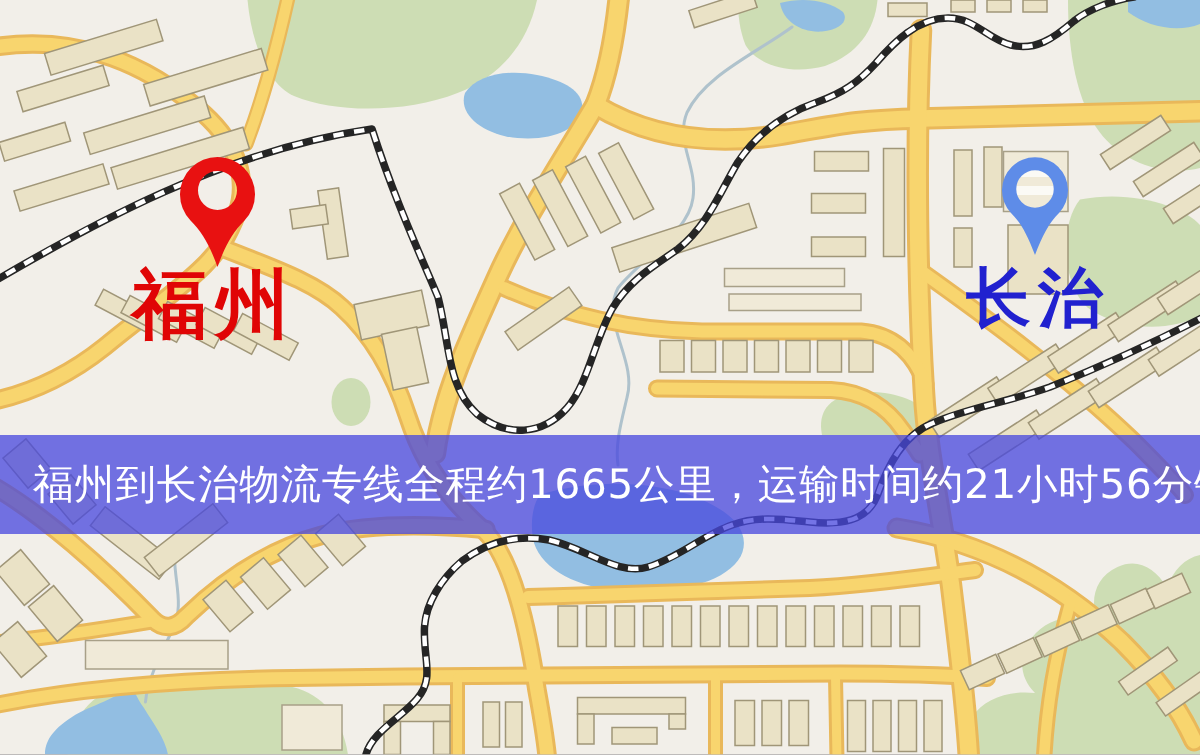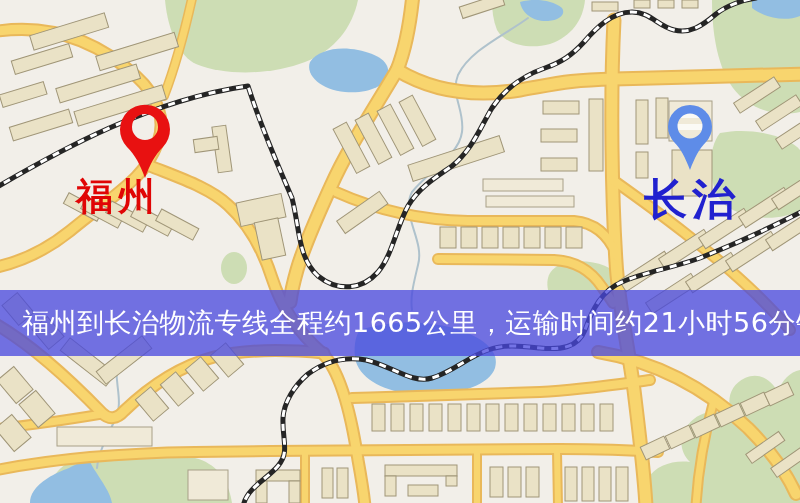--- a/index.html
+++ b/index.html
@@ -17,21 +17,21 @@
   .b{fill:#EAE2C6;stroke:#A09678;stroke-width:1;}
   .b2{fill:#F0EAD8;stroke:#A8A088;stroke-width:1;}
   
   .banner{position:absolute;left:0;top:290px;width:800px;height:66px;
           background:rgba(72,72,222,0.76);display:flex;align-items:center;
           box-sizing:border-box;padding-left:22px;}
   .banner-text{color:#ffffff;font-size:27px;letter-spacing:0.5px;white-space:nowrap;}
   
   .pin-label{position:absolute;font-family:"DejaVu Serif",serif;font-weight:bold;
              letter-spacing:5px;line-height:1;white-space:nowrap;}
-  .label-origin{left:76px;top:178px;font-size:37px;color:#E00505;}
+  .label-origin{left:88px;top:178px;font-size:50px;color:#E00505;}
   .label-dest{left:644px;top:178px;font-size:43px;color:#2121CF;}
 </style>
 </head>
 <body>
 
 <div class="screen">
 
   <svg class="map-svg" width="800" height="503" viewBox="0 0 800 503" xmlns="http://www.w3.org/2000/svg">
 
     <defs>

